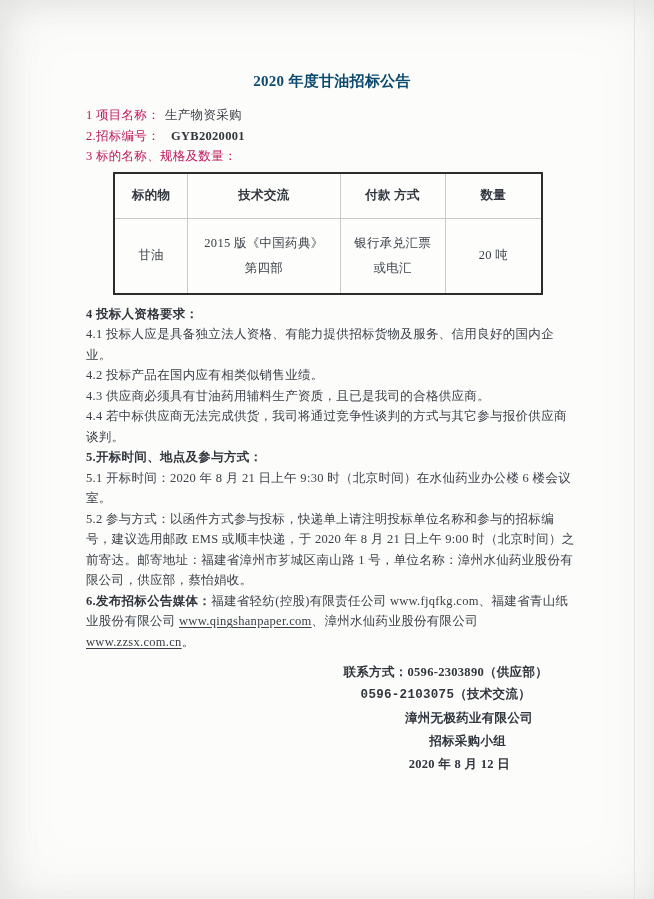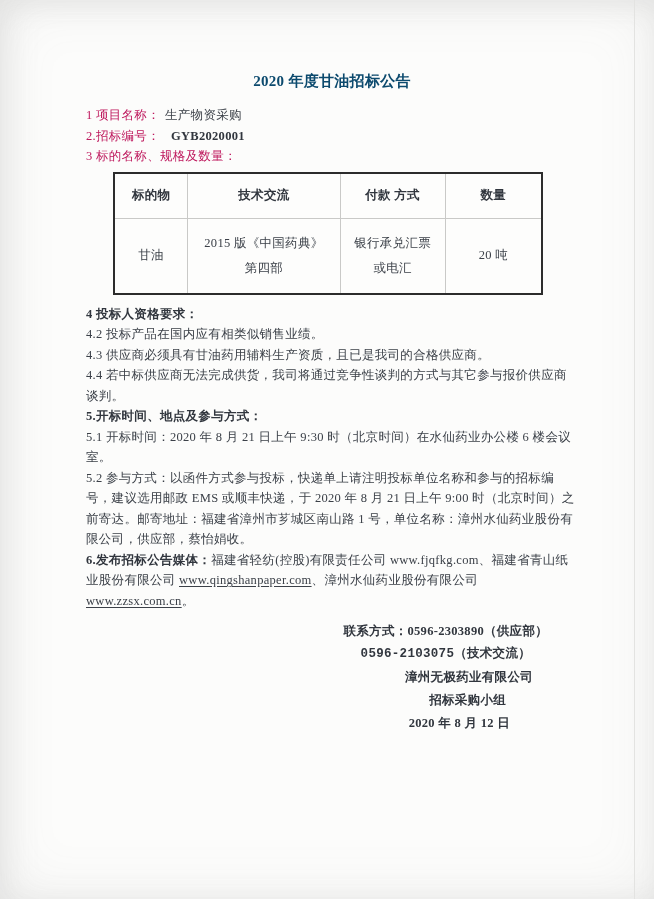--- a/index.html
+++ b/index.html
@@ -115,20 +115,21 @@
           <td>甘油</td>
           <td>2015 版《中国药典》第四部</td>
           <td>银行承兑汇票 或电汇</td>
           <td>20 吨</td>
         </tr>
       </tbody>
     </table>
 
     <div class="sec">
       <p class="h">4 投标人资格要求：</p>
+      <p>4.1 投标人应是具备独立法人资格、有能力提供招标货物及服务、信用良好的国内企业。</p>
       <p>4.2 投标产品在国内应有相类似销售业绩。</p>
       <p>4.3 供应商必须具有甘油药用辅料生产资质，且已是我司的合格供应商。</p>
       <p>4.4 若中标供应商无法完成供货，我司将通过竞争性谈判的方式与其它参与报价供应商谈判。</p>
     </div>
 
     <div class="sec">
       <p class="h">5.开标时间、地点及参与方式：</p>
       <p>5.1 开标时间：2020 年 8 月 21 日上午 9:30 时（北京时间）在水仙药业办公楼 6 楼会议室。</p>
       <p>5.2 参与方式：以函件方式参与投标，快递单上请注明投标单位名称和参与的招标编号，建议选用邮政 EMS 或顺丰快递，于 2020 年 8 月 21 日上午 9:00 时（北京时间）之前寄达。邮寄地址：福建省漳州市芗城区南山路 1 号，单位名称：漳州水仙药业股份有限公司，供应部，蔡怡娟收。</p>
     </div>

